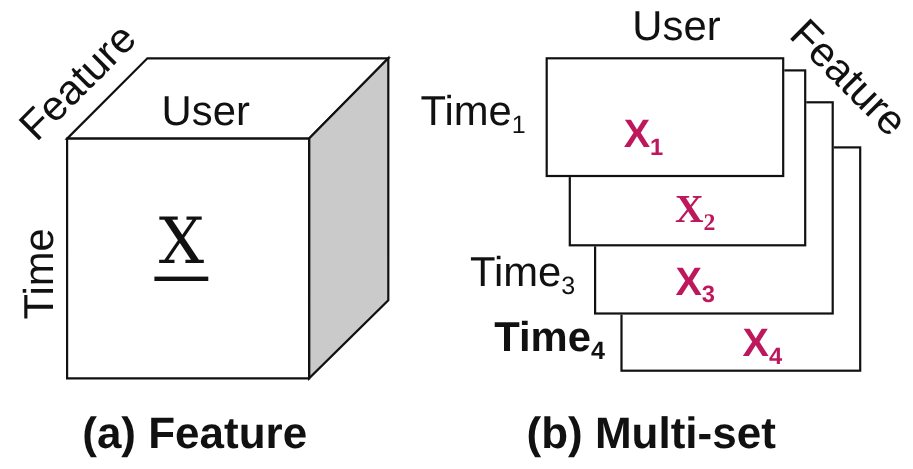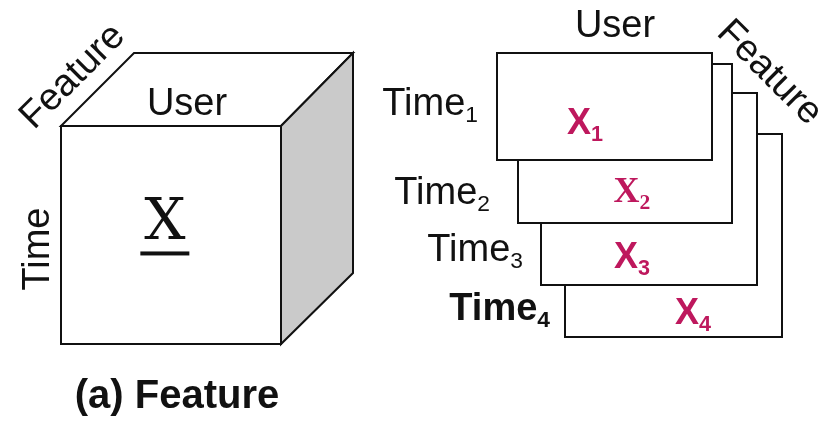--- a/index.html
+++ b/index.html
@@ -145,23 +145,23 @@
 
   <div class="slice s4"></div>
   <div class="slice s3"></div>
   <div class="slice s2"></div>
   <div class="slice s1"></div>
 
   <div class="lbl user-b">User</div>
   <div class="lbl feature-b">Feature</div>
 
   <div class="lbl time-b t1"><span>Time</span><sub>1</sub></div>
-  <div class="lbl time-b t2"><span>Time</span><sub>2</sub></div>
   <div class="lbl time-b t3"><span>Time</span><sub>3</sub></div>
   <div class="lbl time-b t4"><span>Time</span><sub>4</sub></div>
 
   <div class="xlbl x1"><span>X</span><sub>1</sub></div>
   <div class="xlbl x2"><span>X</span><sub>2</sub></div>
   <div class="xlbl x3"><span>X</span><sub>3</sub></div>
   <div class="xlbl x4"><span>X</span><sub>4</sub></div>
 
+  <div class="caption cap-b">(b) Multi-set</div>
 
 </div>
 
 </body></html>

